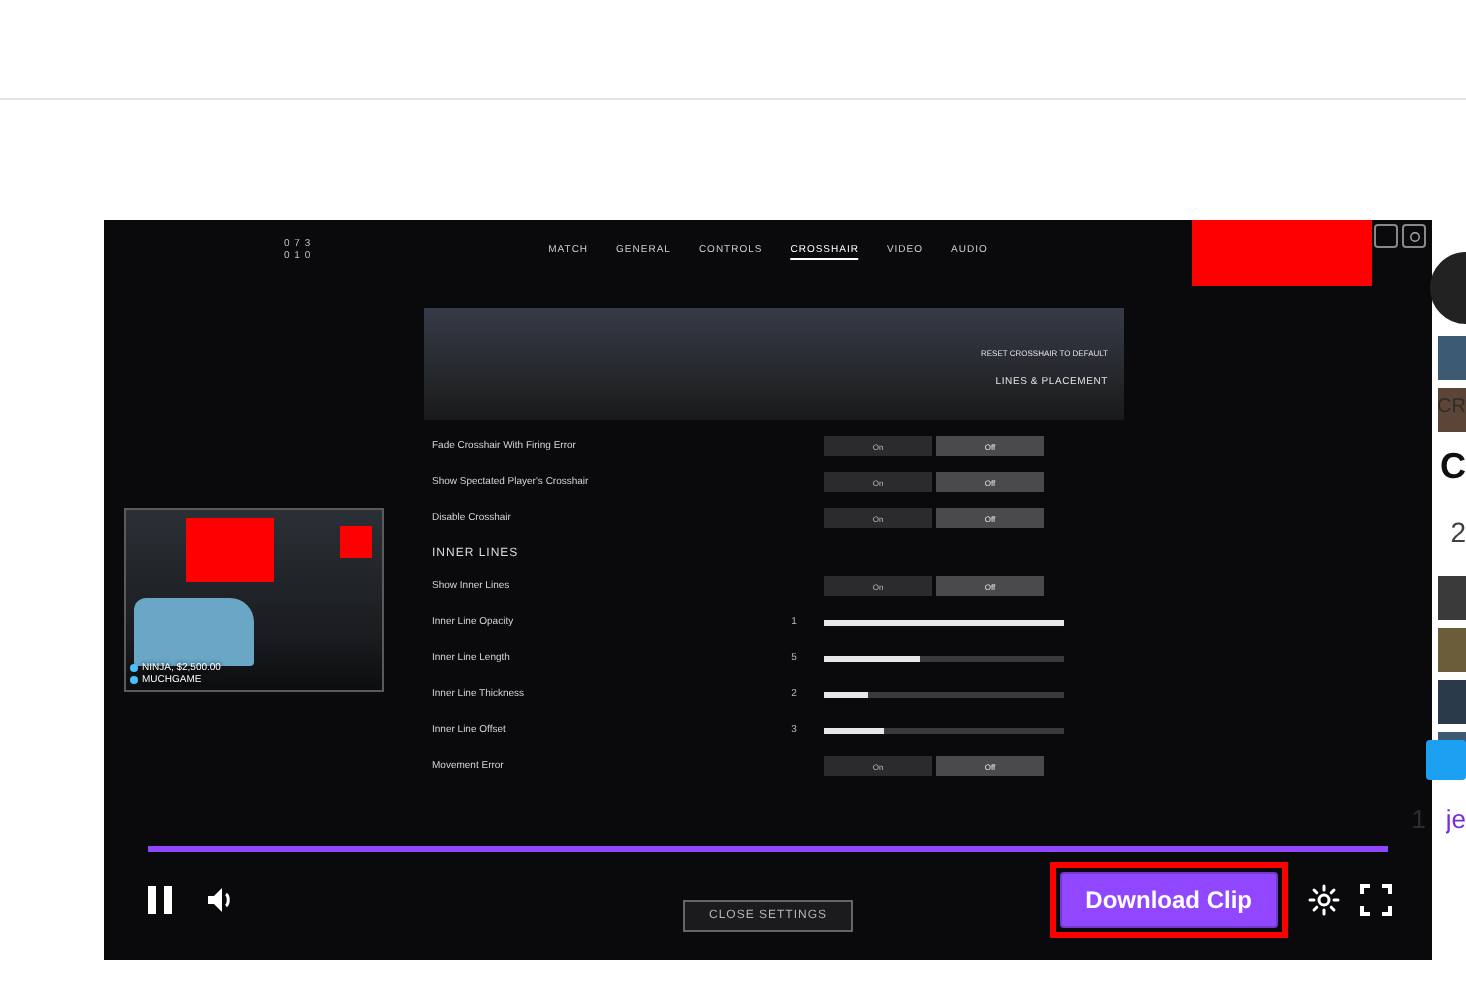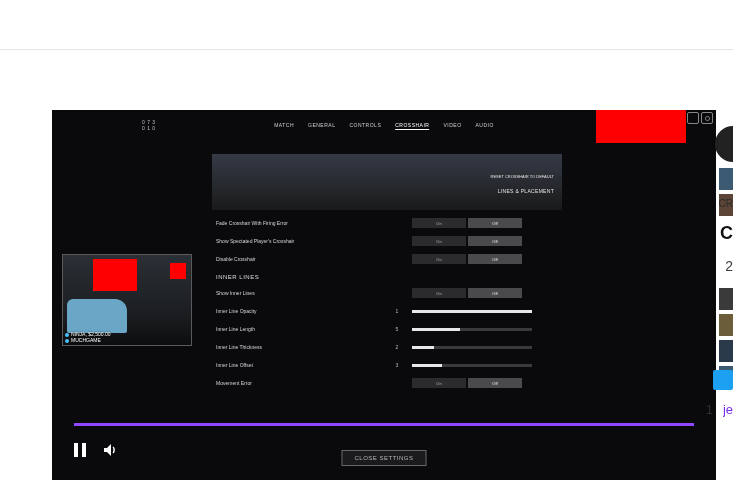--- a/index.html
+++ b/index.html
@@ -474,20 +474,36 @@
             <rect x="10" y="1" width="4" height="14" fill="#fff"></rect>
           </svg>
       </div>
       <div class="icon-b">
         <svg viewBox="0 0 16 16">
             <path d="M2 6h3l4-4v12l-4-4H2z" fill="#fff"></path>
             <path d="M11 5c1.5 1 1.5 5 0 6" stroke="#fff" stroke-width="1.5" fill="none"></path>
           </svg>
       </div>
     </div>
+    <div class="ctrl-right">
+      <div class="dl-wrap">
+        <div class="dl-btn">Download Clip</div>
+      </div>
+      <div class="icon-b">
+        <svg viewBox="0 0 16 16">
+            <circle cx="8" cy="8" r="2.5" fill="none" stroke="#fff" stroke-width="1.5"></circle>
+            <path d="M8 1v2M8 13v2M1 8h2M13 8h2M3 3l1.4 1.4M11.6 11.6L13 13M13 3l-1.4 1.4M4.4 11.6L3 13" stroke="#fff" stroke-width="1.5" stroke-linecap="round"></path>
+          </svg>
+      </div>
+      <div class="icon-b">
+        <svg viewBox="0 0 16 16">
+            <path d="M1 5V1h4M15 5V1h-4M1 11v4h4M15 11v4h-4" stroke="#fff" stroke-width="2" fill="none"></path>
+          </svg>
+      </div>
+    </div>
   </div>
 </div>
 
 <div class="avatar-crop"></div>
 <div class="right-col" style="top:168px">
   <div class="thumb c1"></div>
   <div class="thumb c2"></div>
 </div>
 <div class="right-col" style="top:288px; bottom:30px">
   <div class="thumb c3"></div>

